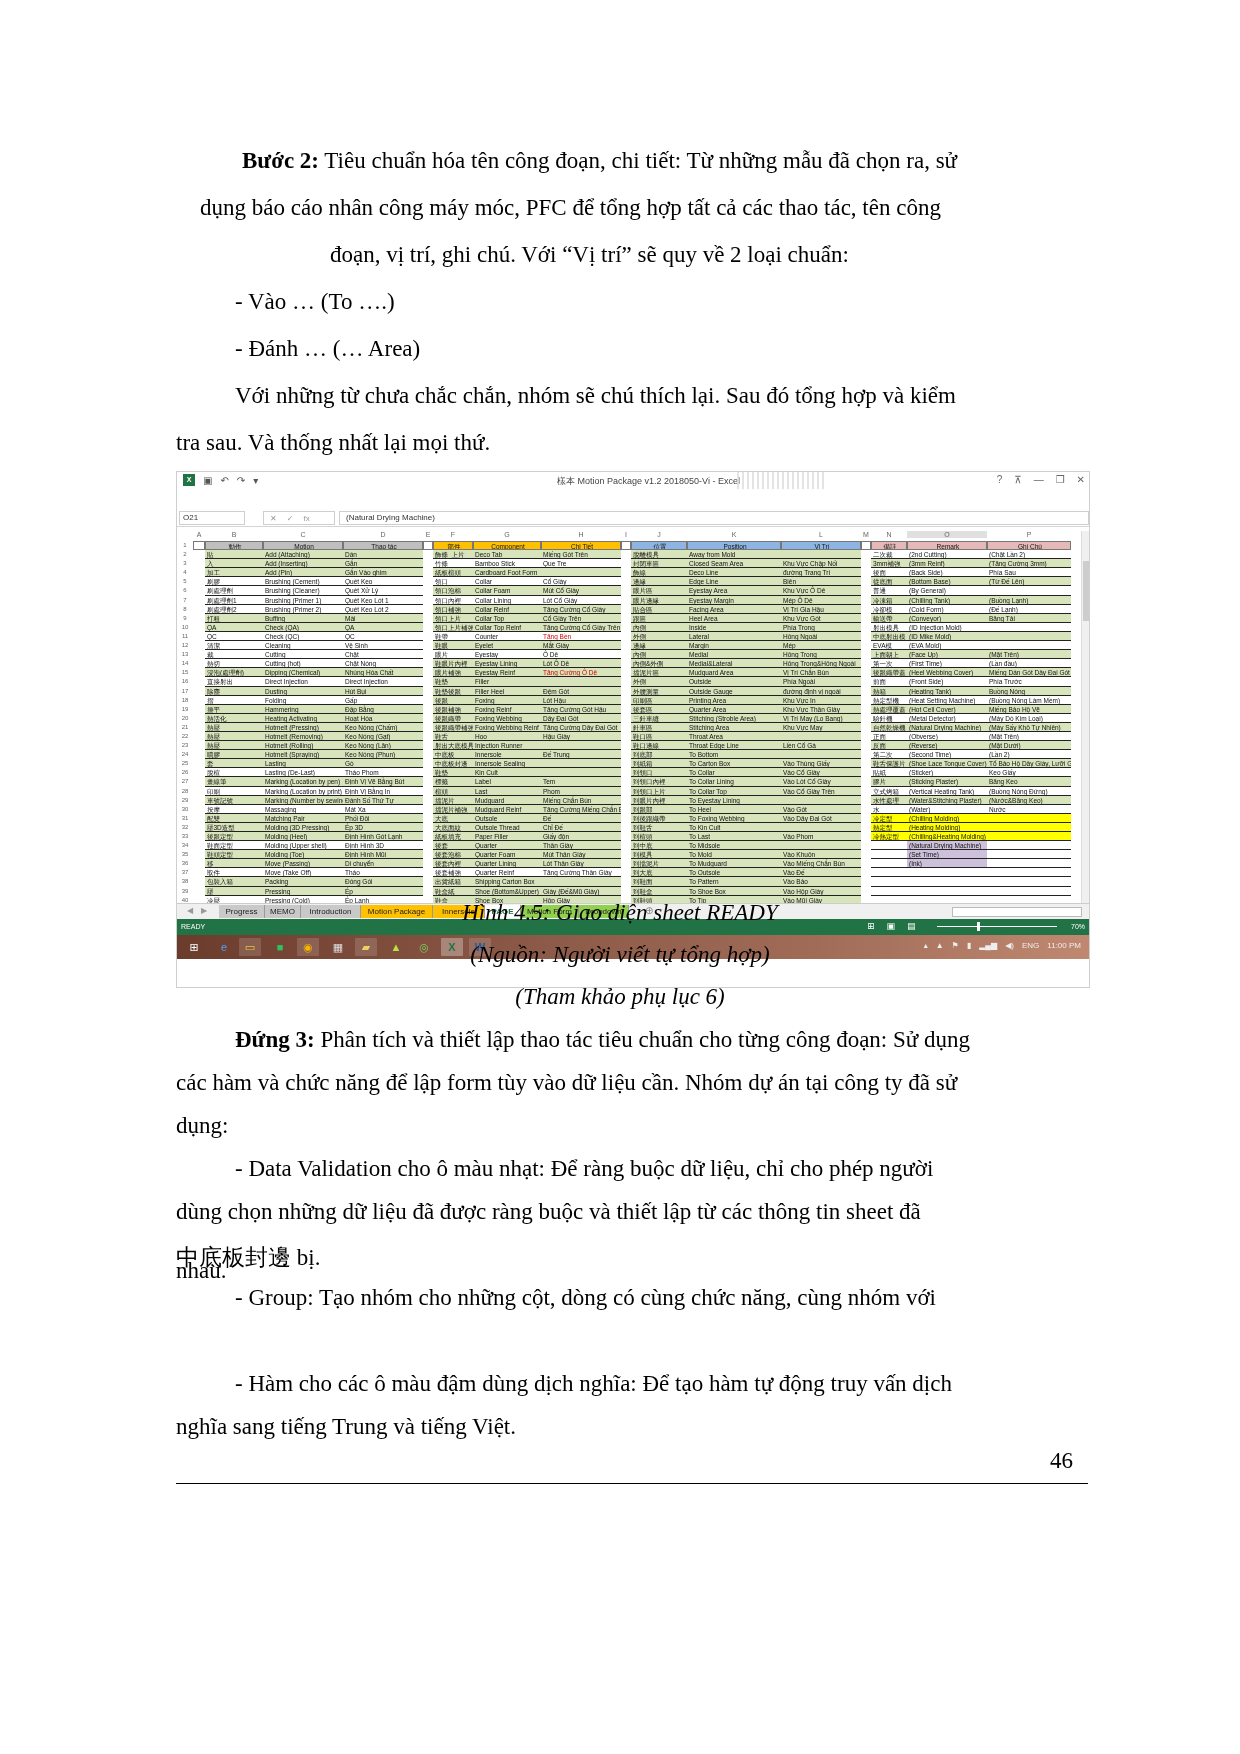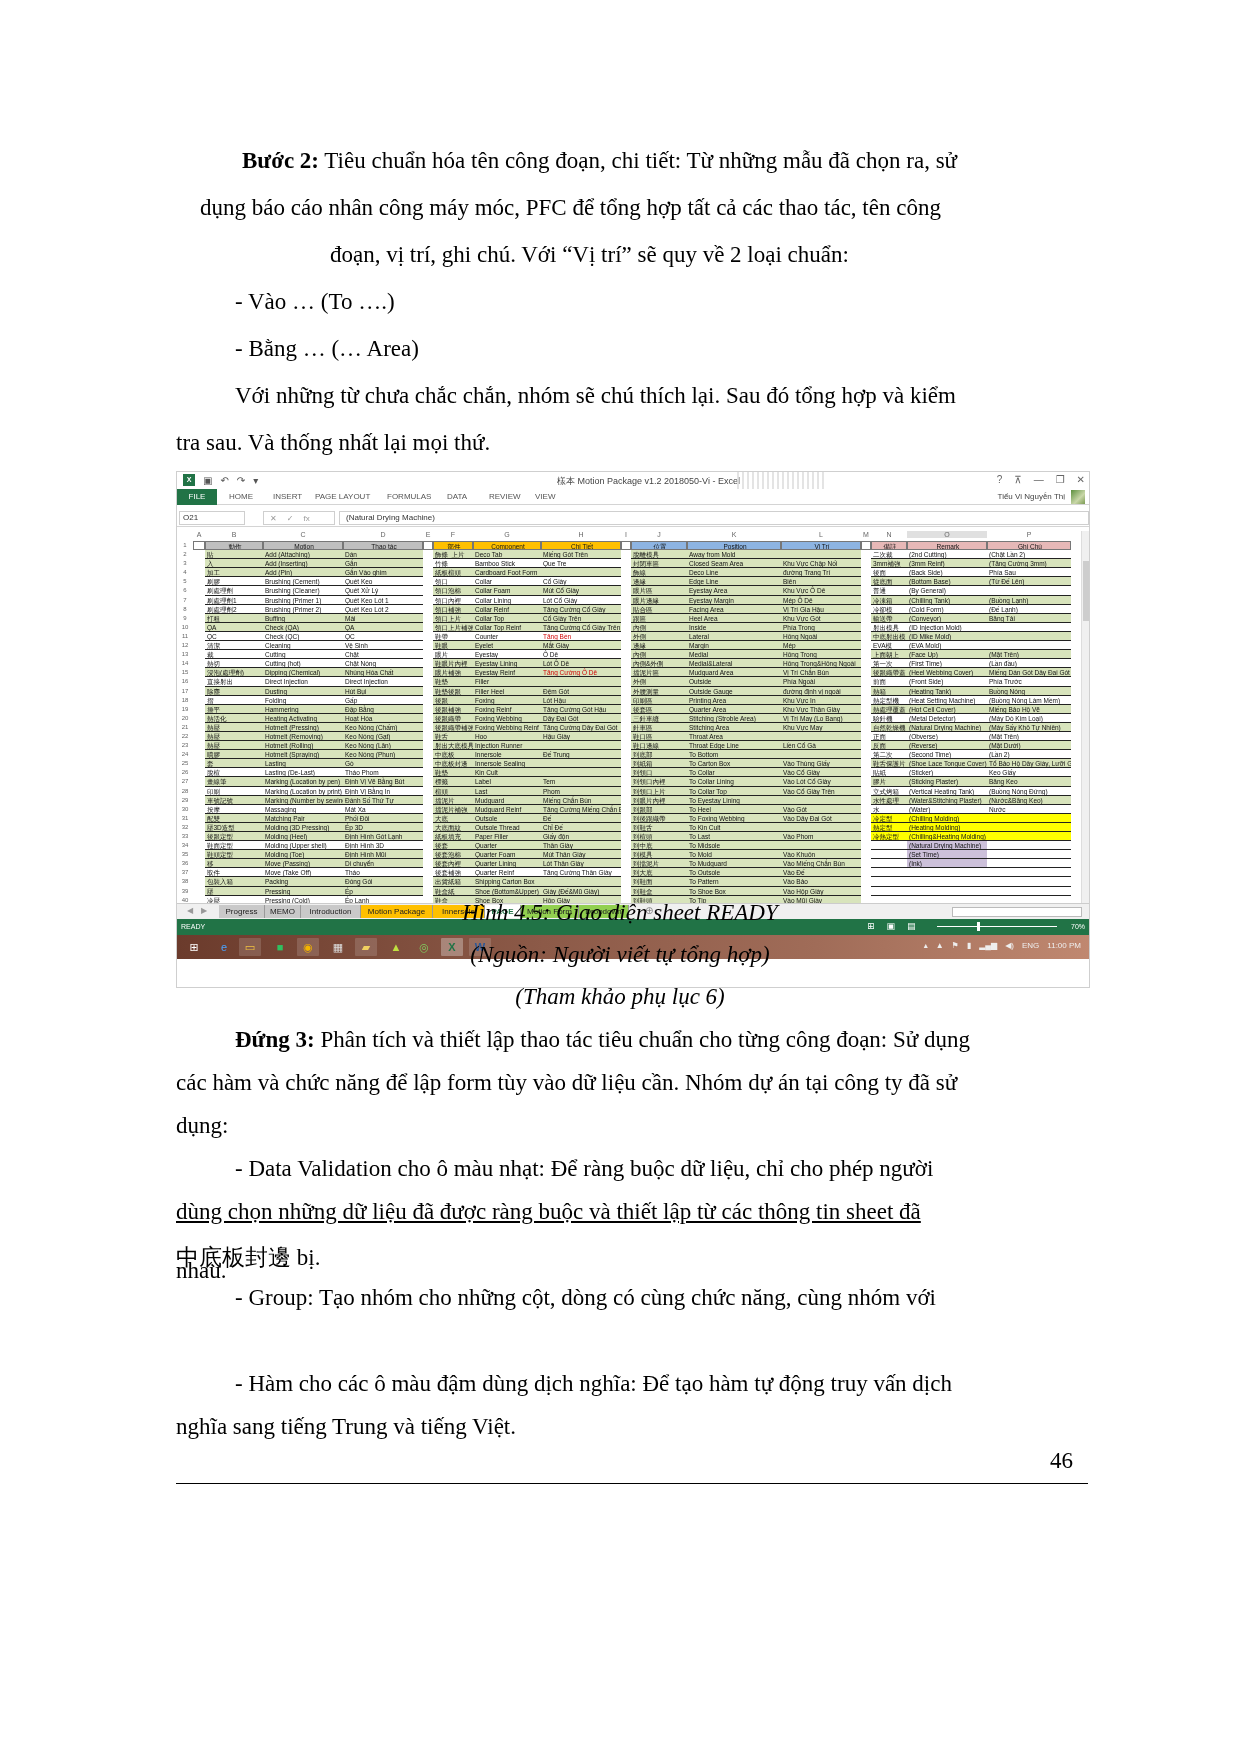--- a/index.html
+++ b/index.html
@@ -64,21 +64,21 @@
   .footer-rule { position: absolute; left: 176px; top: 1682px; width: 912px; height: 1px; background: #000; }
   .pagenum { position: absolute; left: 1050px; top: 1615px; font-size: 23px; }
 </style>
 </head>
 <body>
 
 <div class="line" style="left:242px;top:148px;"><span class="bold">Bước 2:</span><span> Tiêu chuẩn hóa tên công đoạn, chi tiết: Từ những mẫu đã chọn ra, sử</span></div>
 <div class="line" style="left:200px;top:195px;">dụng báo cáo nhân công máy móc, PFC để tổng hợp tất cả các thao tác, tên công</div>
 <div class="line" style="left:330px;top:242px;">đoạn, vị trí, ghi chú. Với “Vị trí” sẽ quy về 2 loại chuẩn:</div>
 <div class="line" style="left:235px;top:289px;">- Vào … (To ….)</div>
-<div class="line" style="left:235px;top:336px;">- Bằng … (… Area)</div>
+<div class="line" style="left:235px;top:336px;">- Đánh … (… Area)</div>
 <div class="line" style="left:235px;top:383px;">Với những từ chưa chắc chắn, nhóm sẽ chú thích lại. Sau đó tổng hợp và kiểm</div>
 <div class="line" style="left:176px;top:430px;">tra sau. Và thống nhất lại mọi thứ.</div>
 
 <div class="xl">
   <div class="xl-title">
     <div class="qa">
       <span class="xl-logo">X</span>
       <span>▣</span>
       <span>↶</span>
       <span>↷</span>
@@ -86,32 +86,20 @@
     </div>
     <div class="doc">樣本 Motion Package v1.2 2018050-Vi - Excel</div>
     <div class="deco" style="left:560px;width:90px;"></div>
     <div class="winbtns">
       <span>?</span>
       <span>⊼</span>
       <span>—</span>
       <span>❐</span>
       <span>✕</span>
     </div>
-  </div>
-  <div class="xl-ribbon">
-    <div class="file">FILE</div>
-    <span class="tab" style="left:52px">HOME</span>
-    <span class="tab" style="left:96px">INSERT</span>
-    <span class="tab" style="left:138px">PAGE LAYOUT</span>
-    <span class="tab" style="left:210px">FORMULAS</span>
-    <span class="tab" style="left:270px">DATA</span>
-    <span class="tab" style="left:312px">REVIEW</span>
-    <span class="tab" style="left:358px">VIEW</span>
-    <span class="user">Tiểu Vi Nguyễn Thị</span>
-    <span class="avatar"></span>
   </div>
   <div class="xl-fbar">
     <div class="namebox">O21</div>
     <div class="fx-btns">
       <span>✕</span>
       <span>✓</span>
       <span>fx</span>
     </div>
     <div class="fx-input">(Natural Drying Machine)</div>
   </div>
@@ -954,21 +942,21 @@
 </div>
 
 <div class="caption" style="top:900px;">Hình 4.5: Giao diện sheet READY</div>
 <div class="caption" style="top:942px;">(Nguồn: Người viết tự tổng hợp)</div>
 <div class="caption" style="top:984px;">(Tham khảo phụ lục 6)</div>
 
 <div class="line" style="left:235px;top:1027px;"><span class="bold">Đứng 3:</span><span> Phân tích và thiết lập thao tác tiêu chuẩn cho từng công đoạn: Sử dụng</span></div>
 <div class="line" style="left:176px;top:1070px;">các hàm và chức năng để lập form tùy vào dữ liệu cần. Nhóm dự án tại công ty đã sử</div>
 <div class="line" style="left:176px;top:1113px;">dụng:</div>
 <div class="line" style="left:235px;top:1156px;">- Data Validation cho ô màu nhạt: Để ràng buộc dữ liệu, chỉ cho phép người</div>
-<div class="line" style="left:176px;top:1199px;text-decoration:underline;">dùng chọn những dữ liệu đã được ràng buộc và thiết lập từ các thông tin sheet đã</div>
+<div class="line" style="left:176px;top:1199px;">dùng chọn những dữ liệu đã được ràng buộc và thiết lập từ các thông tin sheet đã</div>
 <div class="line" style="left:176px;top:1242px;">中底板封邊 bị.</div>
 <div class="line" style="left:235px;top:1285px;">- Group: Tạo nhóm cho những cột, dòng có cùng chức năng, cùng nhóm với</div>
 <div class="line" style="left:176px;top:1258px;">nhau.</div>
 <div class="line" style="left:235px;top:1371px;">- Hàm cho các ô màu đậm dùng dịch nghĩa: Để tạo hàm tự động truy vấn dịch</div>
 <div class="line" style="left:176px;top:1414px;">nghĩa sang tiếng Trung và tiếng Việt.</div>
 
 <div class="pagenum" style="top:1448px;">46</div>
 <div class="footer-rule" style="top:1483px;"></div>
 
 </body></html>

